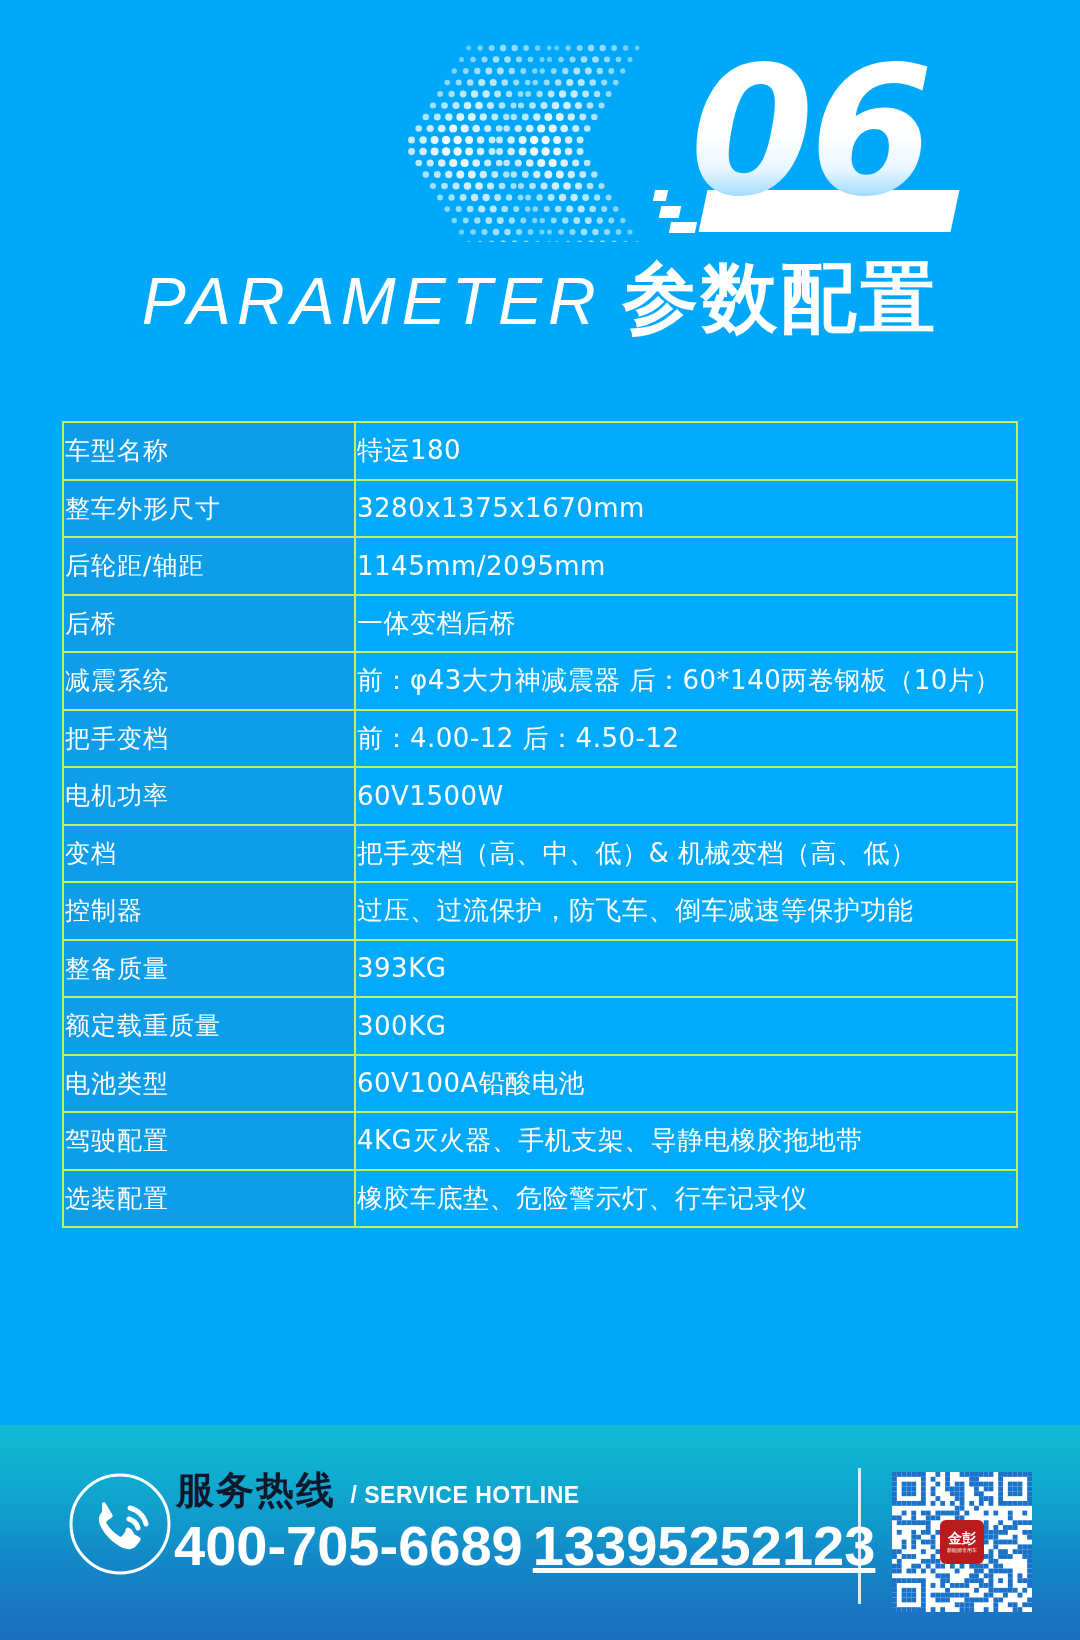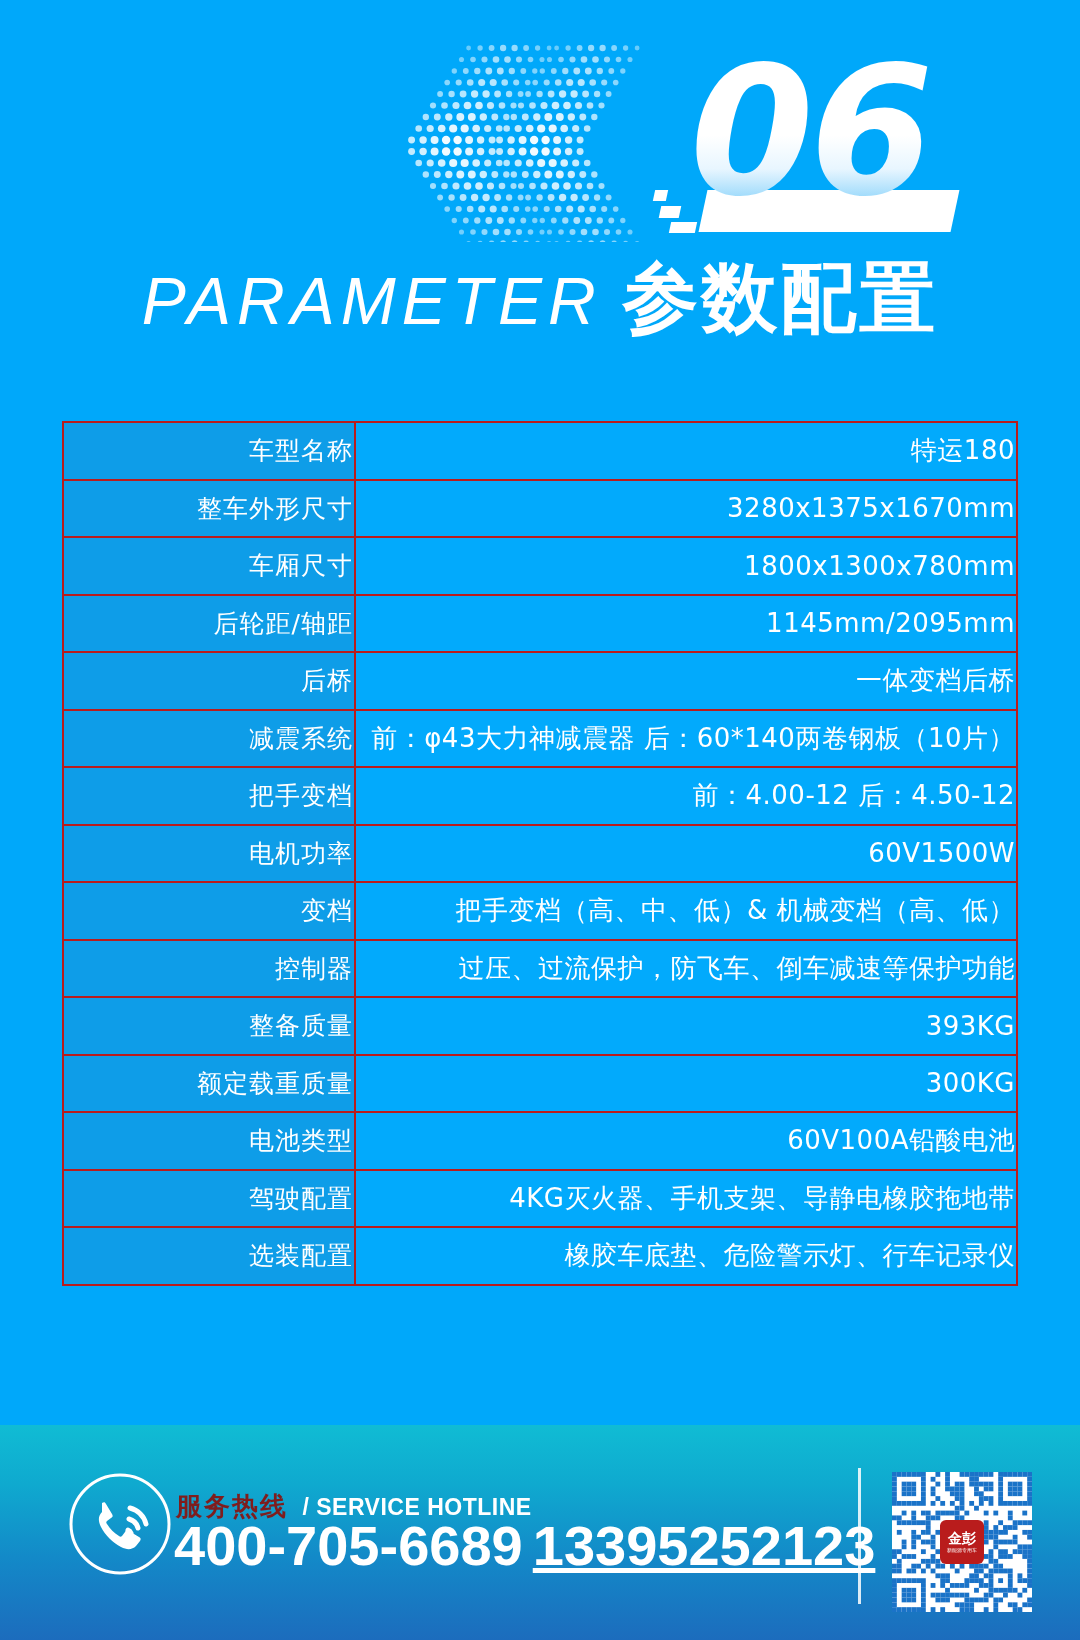--- a/index.html
+++ b/index.html
@@ -108,23 +108,23 @@
     position: absolute;
     left: 62px;
     top: 421px;
     width: 956px;
     border-collapse: collapse;
   }
   .spec-table tr {
     height: 57.5px;
   }
   .spec-table td {
-    border: 2px solid #b91c1c;
+    border: 2px solid #bef264;
     color: #ffffff;
-    text-align: right;
+    text-align: left;
     vertical-align: middle;
     font-family: "DejaVu Sans", "Liberation Sans", sans-serif;
   }
   .cell-label {
     width: 288px;
     background: #0e9de8;
     font-size: 25px;
     font-weight: 500;
     letter-spacing: 1px;
   }
@@ -155,27 +155,26 @@
   }
 
   .hotline-text {
     position: absolute;
     left: 176px;
     top: 1465px;
     white-space: nowrap;
   }
   .hotline-cn {
     display: inline-block;
-    font-size: 26px;
+    font-size: 38px;
     font-weight: 700;
-    color: #7f1d1d;
+    color: #0f172a;
     letter-spacing: 2px;
     vertical-align: baseline;
     font-family: "DejaVu Sans", sans-serif;
-    margin-top: 24px;
   }
   .hotline-en {
     display: inline-block;
     font-size: 23px;
     font-weight: 600;
     color: #ffffff;
     letter-spacing: 0.5px;
     margin-left: 10px;
     vertical-align: baseline;
     font-family: "Liberation Sans", sans-serif;
@@ -570,24 +569,20 @@
 
 <table class="spec-table">
   <tbody>
       <tr>
         <td class="cell-label">车型名称</td>
         <td class="cell-value">特运180</td>
       </tr>
       <tr>
         <td class="cell-label">整车外形尺寸</td>
         <td class="cell-value">3280x1375x1670mm</td>
-      </tr>
-      <tr>
-        <td class="cell-label">车厢尺寸</td>
-        <td class="cell-value">1800x1300x780mm</td>
       </tr>
       <tr>
         <td class="cell-label">后轮距/轴距</td>
         <td class="cell-value">1145mm/2095mm</td>
       </tr>
       <tr>
         <td class="cell-label">后桥</td>
         <td class="cell-value">一体变档后桥</td>
       </tr>
       <tr>

